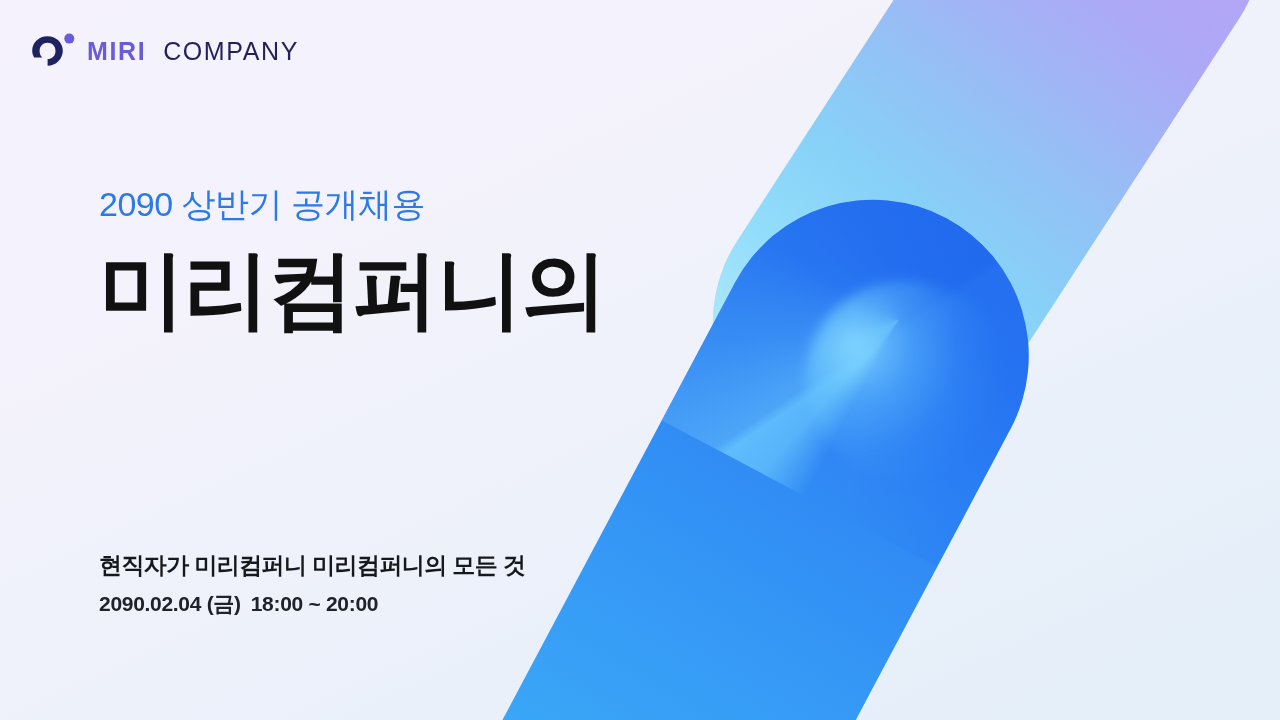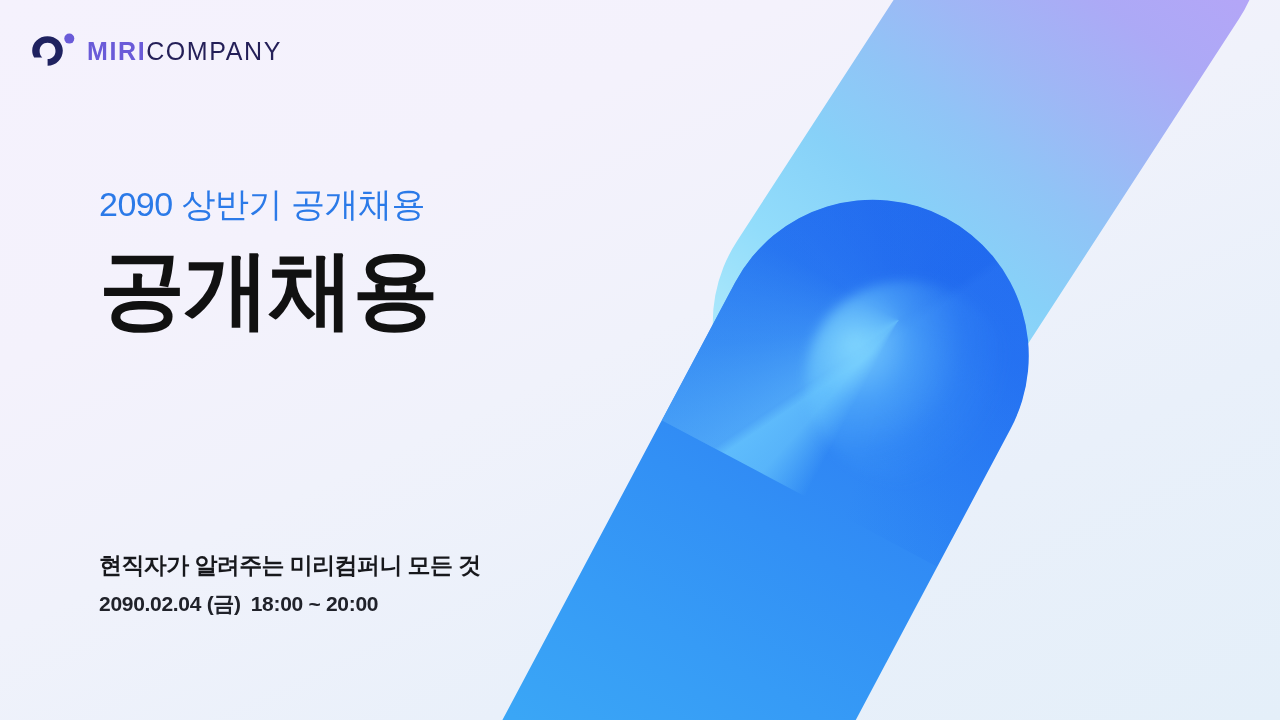--- a/index.html
+++ b/index.html
@@ -142,21 +142,21 @@
   .logo-mark { width: 46px; height: 42px; display: block; }
   .logo-word {
     font-size: 25px;
     letter-spacing: 1.6px;
     font-weight: 700;
     line-height: 1;
     white-space: nowrap;
     display: flex;
   }
   .logo-word .w1 { color: #6a5bd8; font-weight: 800; text-align: right; }
-  .logo-word .w2 { color: #241f58; font-weight: 500; }
+  .logo-word .w2 { color: #241f58; font-weight: 500; margin-left: 17px; }
 
   
   .copy { position: absolute; left: 99px; top: 0; }
 
   .eyebrow {
     position: absolute;
     top: 182px;
     left: 0;
     font-size: 34px;
     font-weight: 400;
@@ -224,23 +224,23 @@
       <span class="w1">MIRI</span>
         <span class="w2">COMPANY</span>
     </span>
   </div>
 
   <div class="copy">
 
     <div class="eyebrow">2090 상반기 공개채용</div>
 
     <h1 class="title">
-      <span class="line">공개채용</span>
+      <span class="line">미리컴퍼니의</span>
     </h1>
 
-    <div class="sub">현직자가 알려주는 미리컴퍼니 모든 것</div>
+    <div class="sub">현직자가 미리컴퍼니 미리컴퍼니의 모든 것</div>
 
     <div class="meta">
       <span>2090.02.04 (금)</span><span class="gap"></span><span>18:00 ~ 20:00</span>
     </div>
 
   </div>
 </div>
 
 </body></html>

